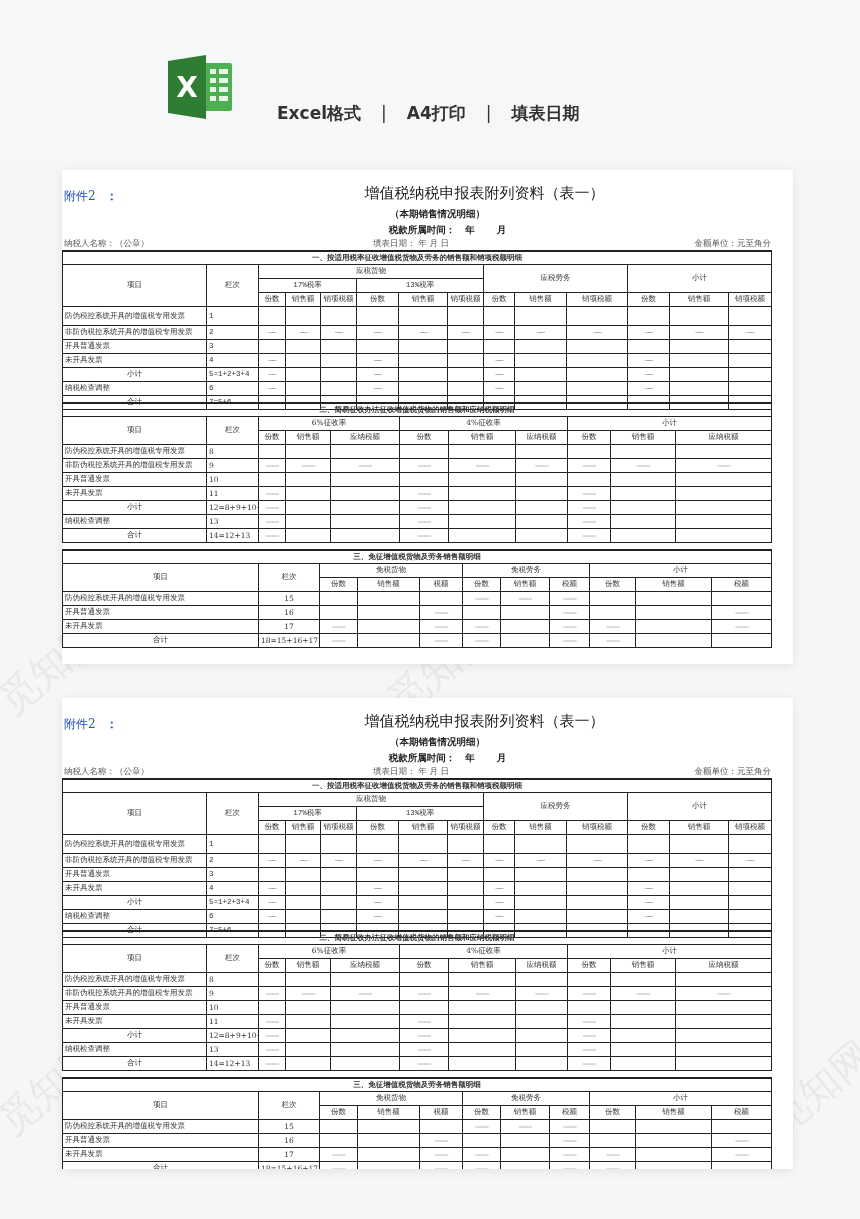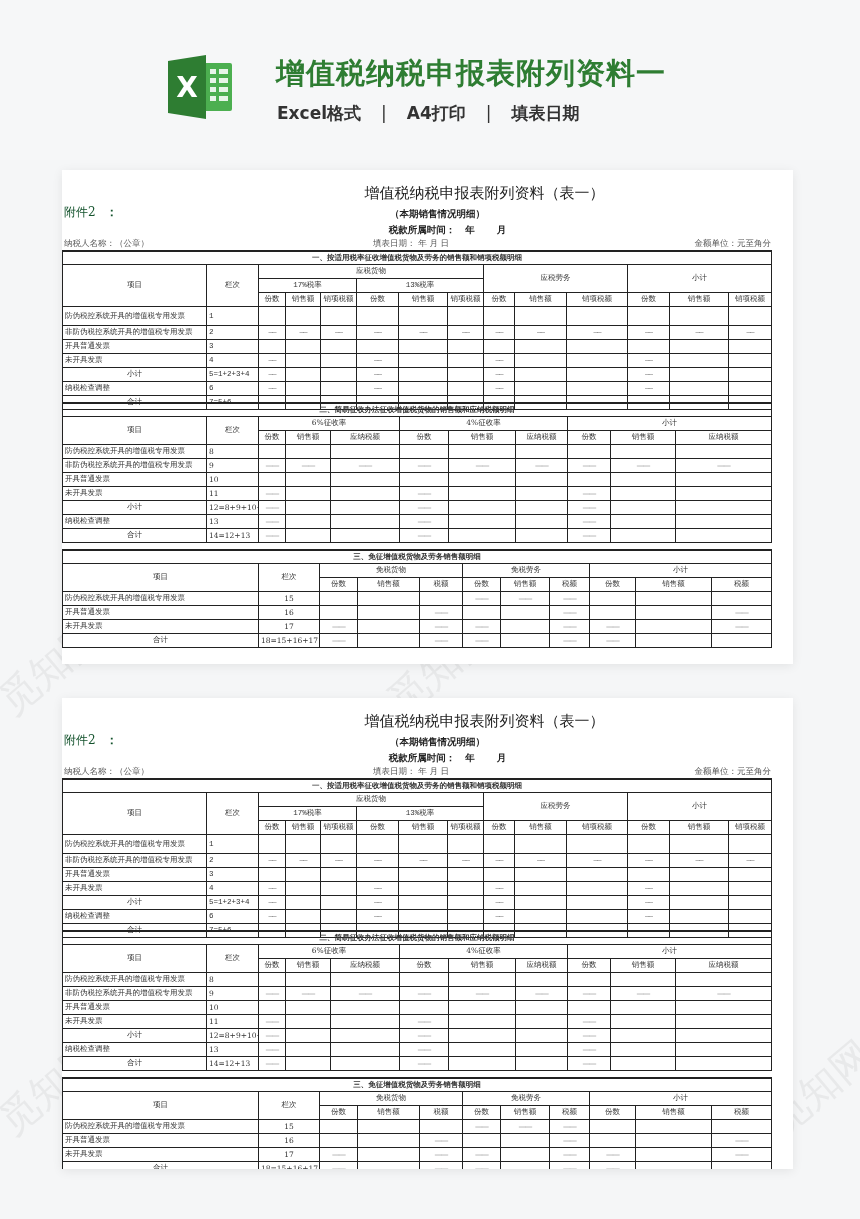--- a/index.html
+++ b/index.html
@@ -28,21 +28,21 @@
   .card {
     position: absolute; left: 62px; width: 731px;
     background: #fff;
     box-shadow: 0 2px 10px rgba(0,0,0,0.08);
     overflow: hidden;
   }
   .card1 { top: 170px; height: 494px; }
   .card2 { top: 698px; height: 471px; }
 
   .doc { position: relative; width: 731px; font-family: "DejaVu Serif", "Liberation Serif", serif; color: #222; }
-  .attach { position: absolute; left: 2px; top: 18px; font-size: 12px; color: #14532d; margin-top: 16px; }
+  .attach { position: absolute; left: 2px; top: 18px; font-size: 12px; color: #1d4ed8; }
   .attach b { margin-left: 10px; }
   .doc-title { position: absolute; left: 0; width: 731px; top: 14px; text-align: center; font-size: 15px; padding-left: 114px; }
   .doc-sub { position: absolute; left: 0; width: 731px; top: 38px; text-align: center; font-size: 9.5px; font-weight: bold; padding-left: 20px; }
   .doc-period { position: absolute; left: 0; width: 731px; top: 54px; text-align: center; font-size: 9.5px; font-weight: bold; padding-left: 30px; }
   .doc-period span { margin-left: 10px; }
   .taxpayer { position: absolute; left: 2px; top: 68px; font-size: 8.5px; color: #555; }
   .filldate { position: absolute; left: 311px; top: 68px; font-size: 8.5px; color: #555; }
   .unit { position: absolute; right: 22px; top: 68px; font-size: 8.5px; color: #555; }
 
   table.t {
@@ -80,21 +80,20 @@
       <rect x="42" y="23" width="6" height="5"></rect>
         <rect x="51" y="23" width="9" height="5"></rect>
       <rect x="42" y="32" width="6" height="5"></rect>
         <rect x="51" y="32" width="9" height="5"></rect>
       <rect x="42" y="41" width="6" height="5"></rect>
         <rect x="51" y="41" width="9" height="5"></rect>
     </g>
     <polygon points="0,6 38,0 38,64 0,58" fill="#2e7d32"></polygon>
     <text x="19" y="42" font-size="28" font-weight="bold" fill="#fff" text-anchor="middle" font-family="DejaVu Sans, sans-serif">X</text>
   </svg>
-  <div class="banner-title">增值税纳税申报表附列资料一</div>
   <div class="banner-sub">
     <span>Excel格式</span><span class="sep">|</span><span>A4打印</span><span class="sep">|</span><span>填表日期</span>
   </div>
 </div>
 
 <div class="wm" style="left:-10px;top:640px;">觅知网</div>
 <div class="wm" style="left:380px;top:640px;">觅知网</div>
 <div class="wm" style="left:-10px;top:1060px;">觅知网</div>
 <div class="wm" style="left:380px;top:1060px;">觅知网</div>
 <div class="wm" style="left:760px;top:1060px;">觅知网</div>

